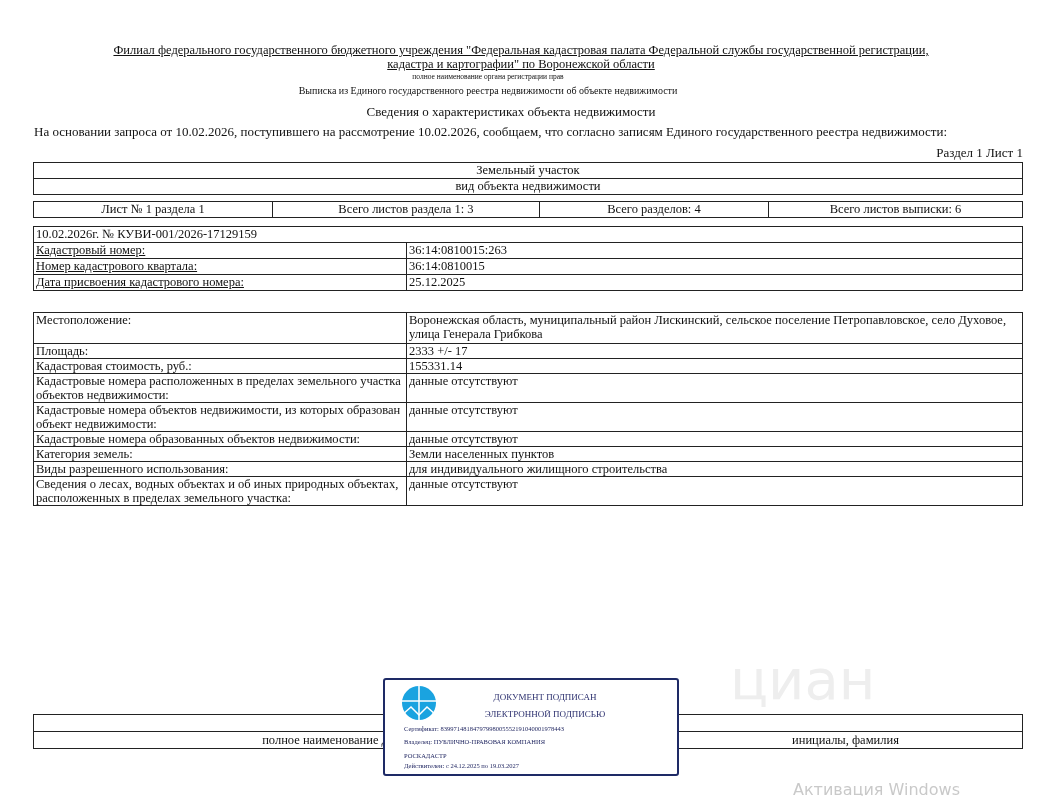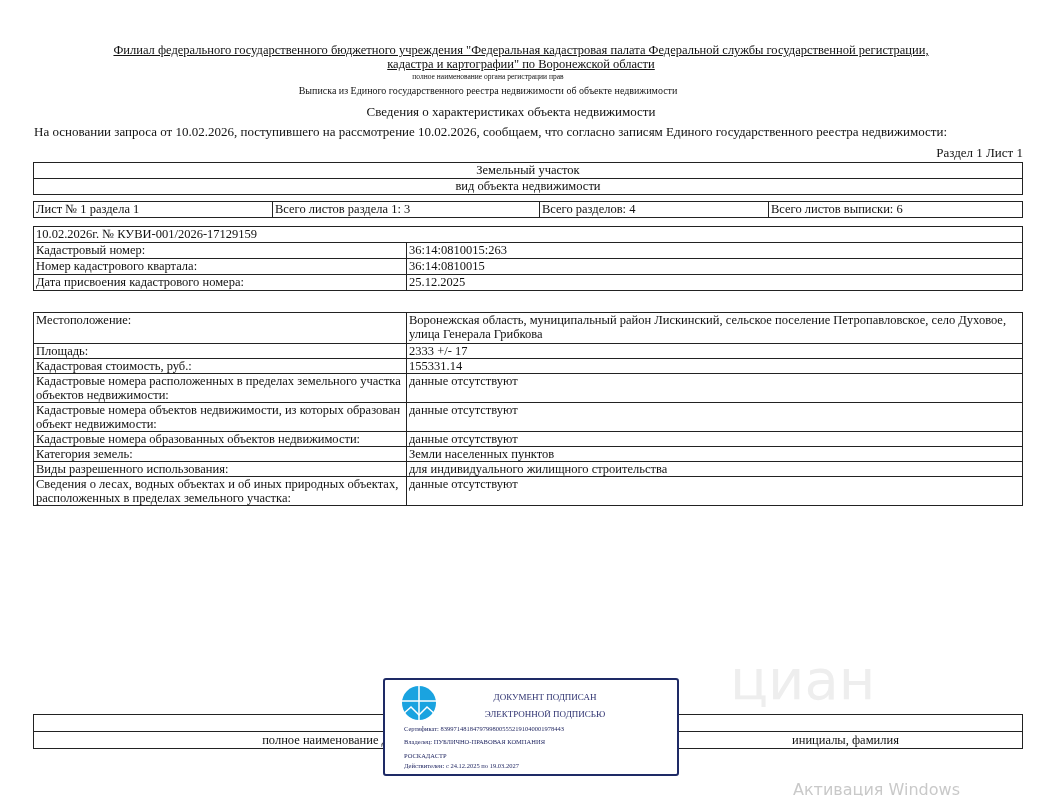--- a/index.html
+++ b/index.html
@@ -20,25 +20,25 @@
   .basis { left: 34px; top: 124px; font-size: 13px; white-space: nowrap; }
   .section-ref { right: 19px; top: 145px; font-size: 13px; }
 
   table { border-collapse: collapse; }
   td { border: 1.5px solid #222; padding: 0 2px; vertical-align: top; line-height: 14px; font-size: 12.5px; }
 
   .t-kind { left: 33px; top: 162px; width: 990px; }
   .t-kind td { text-align: center; height: 15px; line-height: 15px; }
 
   .t-sheets { left: 33px; top: 201px; width: 990px; }
-  .t-sheets td { height: 15px; line-height: 15px; }
+  .t-sheets td { text-align: center; height: 15px; line-height: 15px; }
 
   .t-main { left: 33px; top: 226px; width: 990px; }
   .t-main td { height: 15px; }
-  .t-main td.k { width: 368px; }
+  .t-main td.k { width: 368px; text-decoration: underline; }
 
   .t-props { left: 33px; top: 312px; width: 990px; }
   .t-props td.k { width: 368px; }
 
   .t-sign { left: 33px; top: 714px; width: 990px; }
   .t-sign td { height: 16px; line-height: 16px; text-align: center; }
   .t-sign td.c1 { width: 630px; }
 
   .stamp {
     left: 383px; top: 678px; width: 292px; height: 94px;

